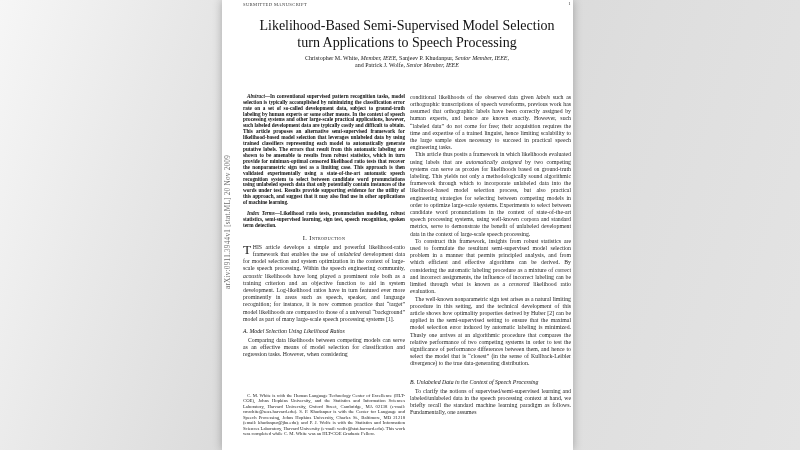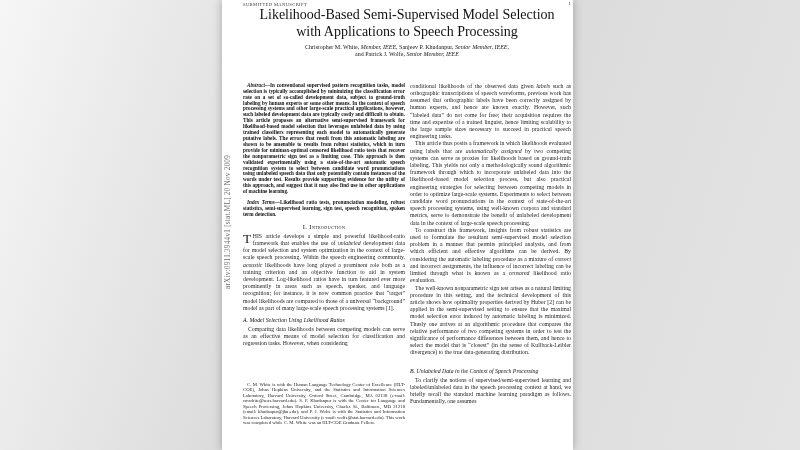--- a/index.html
+++ b/index.html
@@ -13,21 +13,21 @@
     background:linear-gradient(108deg, var(--bg-a) 0%, #e9e9e9 18%, var(--bg-b) 45%, #dedede 70%, var(--bg-c) 100%);}
   .paper{position:absolute;left:222px;top:0;width:351px;height:450px;background:var(--paper);
     box-shadow:0 0 9px rgba(0,0,0,.28); padding:0 2px 0 21px; color:var(--ink); overflow:hidden;}
   .arxiv-stamp{position:absolute;left:2px;top:112px;height:220px;width:11px;
     writing-mode:vertical-rl; transform:rotate(180deg);
     font-family:"Liberation Serif", serif; font-size:7.2px; letter-spacing:.25px;
     color:var(--stamp); white-space:nowrap; text-align:center;}
   .running-head{display:flex;justify-content:space-between;align-items:flex-start;
     padding-top:2px; font-size:4.6px; letter-spacing:.35px; color:var(--muted);}
   .page-num{font-size:4.8px; color:var(--muted); transform:translateY(-1px);}
-  .title{margin-top:0; text-align:center; font-size:14px; line-height:16.5px; font-weight:400; color:#111;}
+  .title{margin-top:11px; text-align:center; font-size:14px; line-height:16.5px; font-weight:400; color:#111;}
   .title div{white-space:nowrap;}
   .authors{margin-top:4px; text-align:center; font-size:6px; line-height:7.4px; color:#151515;}
   .columns{display:flex; gap:5px; margin-top:24px;}
   .col-left{width:162px; position:relative;}
   .col-right{width:161px;}
   p{text-align:justify;}
   .abstract, .index-terms{font-size:5.2px; line-height:5.9px; font-weight:bold; color:#111; text-indent:4px;}
   .index-terms{margin-top:5px;}
   .sec-head{margin-top:5px; margin-bottom:3px; text-align:center; font-weight:400;
     font-variant:small-caps; font-size:6.4px; letter-spacing:.4px; color:#111;}
@@ -49,21 +49,21 @@
 
     <div class="arxiv-stamp">arXiv:0911.3944v1  [stat.ML]  20 Nov 2009</div>
 
     <div class="running-head">
       <span>SUBMITTED MANUSCRIPT</span>
       <span class="page-num">1</span>
     </div>
 
     <h1 class="title">
       <div>Likelihood-Based Semi-Supervised Model Selection</div>
-      <div>with Applications to Speech Processing</div>
+      <div>turn Applications to Speech Processing</div>
     </h1>
 
     <div class="authors">
       <div>Christopher M. White, <i>Member, IEEE</i>, Sanjeev P. Khudanpur, <i>Senior Member, IEEE</i>,</div>
       <div>and Patrick J. Wolfe, <i>Senior Member, IEEE</i></div>
     </div>
 
     <div class="columns">
 
       <div class="col-left">

